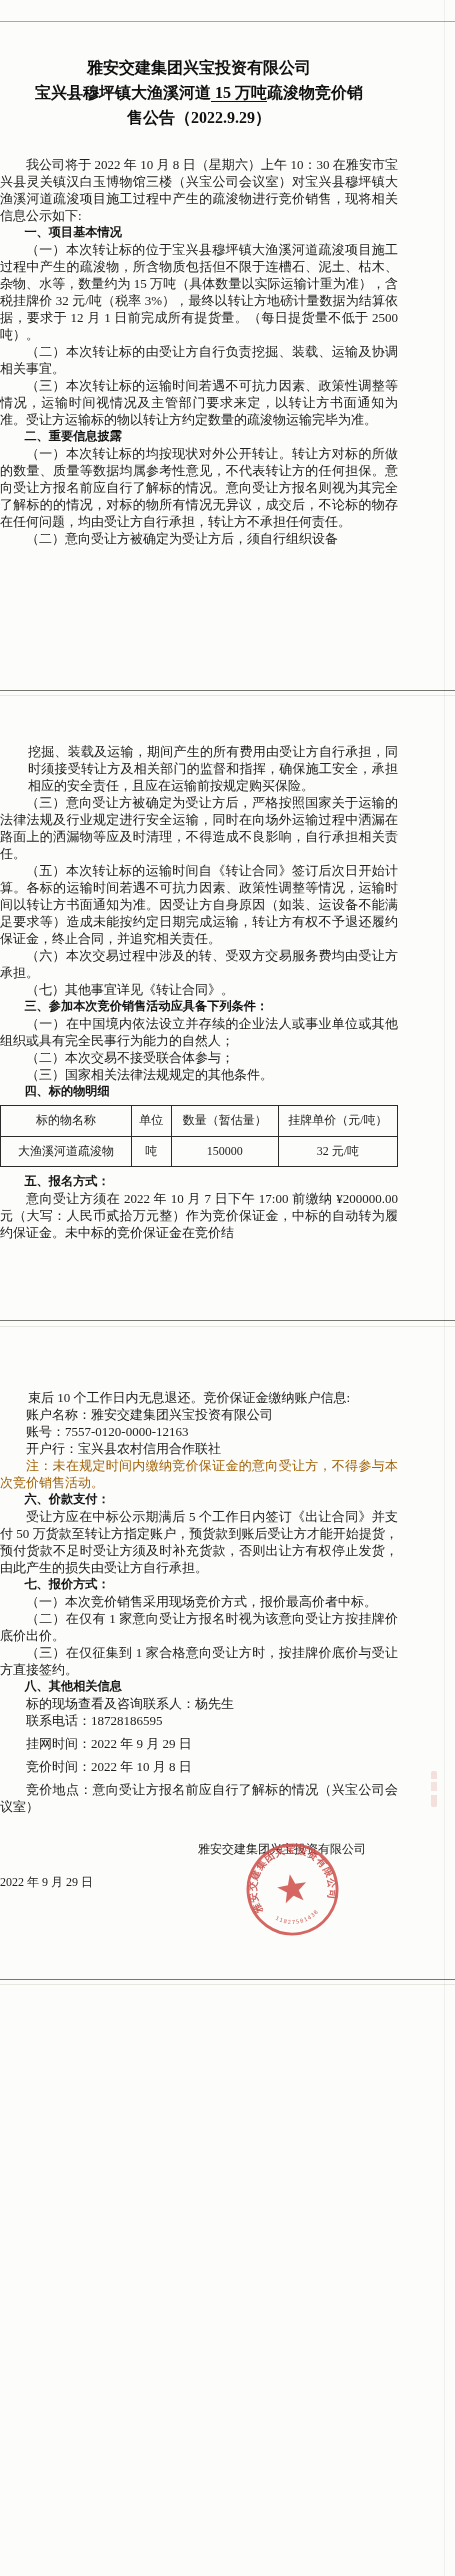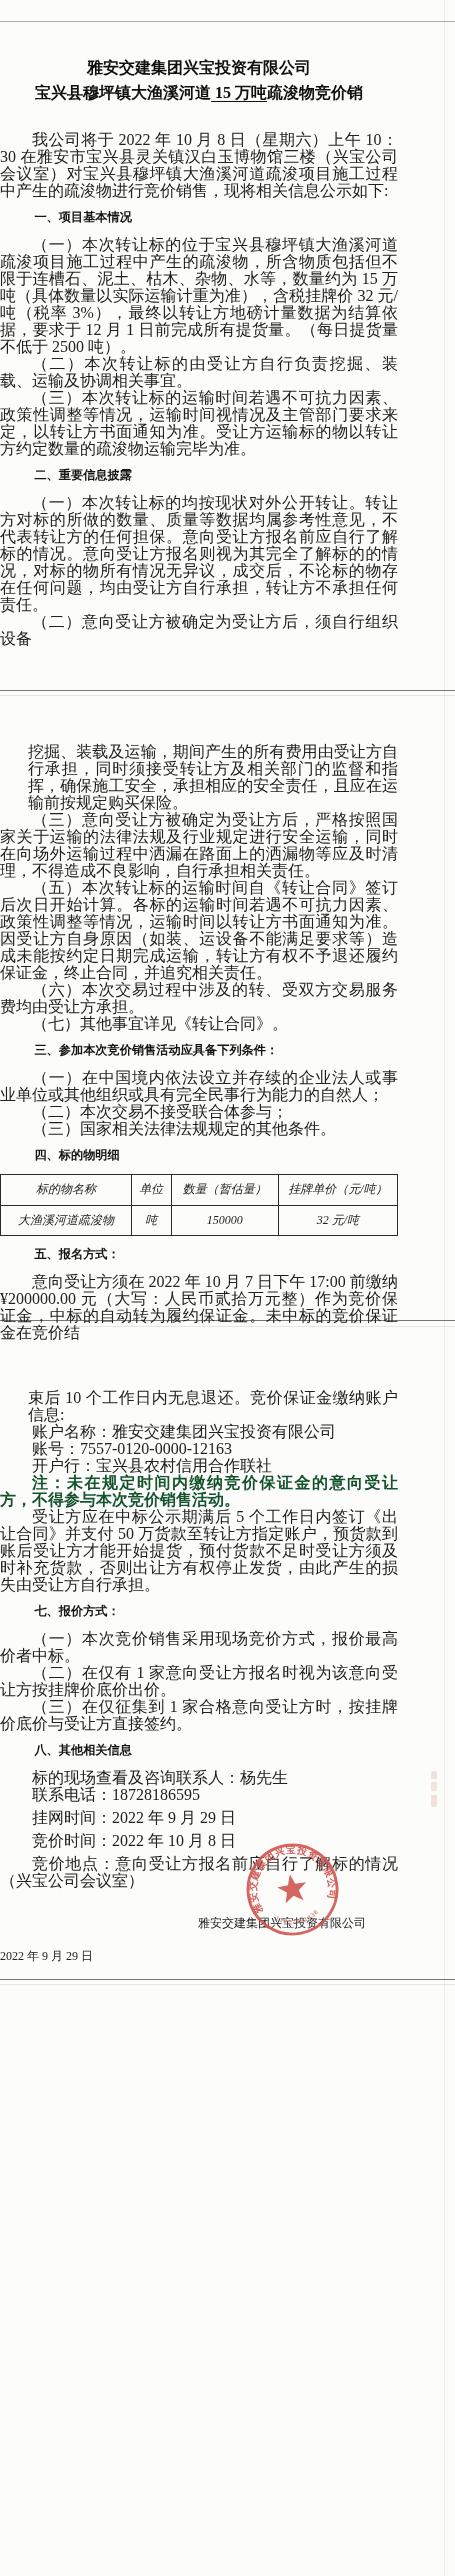--- a/index.html
+++ b/index.html
@@ -9,27 +9,27 @@
   .top-strip{height:20.5px;border-bottom:1.1px solid #a9a9a5;}
   .page{box-sizing:border-box;padding-right:58px;position:relative;}
   #page1{height:635px;padding-top:0;}
   #page2{height:624px;padding-top:47px;}
   #page3{height:652px;padding-top:62px;}
   #page4{height:625px;}
   .page-divider{height:4.6px;border-top:1.1px solid #787873;border-bottom:0.6px solid #e7e7e2;}
   .title{margin:33px 0 26px;font-size:16px;line-height:25px;font-weight:700;text-align:center;color:#101010;}
   .tline{display:block;}
   .u{border-bottom:1.4px solid #141414;padding-bottom:0.6px;text-align:center;}
-  .p{margin:0;font-size:16px;line-height:17px;text-align:justify;text-indent:2em;color:#212121;}
+  .p{margin:0;font-size:13px;line-height:17px;text-align:justify;text-indent:2em;color:#212121;}
   .cont{text-indent:0;margin-left:28px;}
-  .h{margin:10px;font-size:12.2px;line-height:17px;text-indent:2em;font-weight:700;text-align:justify;
+  .h{margin:0;font-size:12.2px;line-height:17px;text-indent:2em;font-weight:700;text-align:justify;
      font-family:"Liberation Sans","DejaVu Sans",sans-serif;color:#141414;}
-  .bold-note{font-family:"Liberation Sans","DejaVu Sans",sans-serif;font-weight:700;color:#14532d;}
+  .bold-note{font-family:"Liberation Sans","DejaVu Sans",sans-serif;font-weight:400;color:#a16207;}
   .gap-top{margin-top:6px;}
-  table.lots{width:100%;border-collapse:collapse;margin:5.1px 0 5.7px;font-style:italic;}
+  table.lots{width:100%;border-collapse:collapse;margin:5.1px 0 5.7px;}
   table.lots th,table.lots td{border:1.1px solid #2b2b2b;font-weight:normal;font-size:12px;
      text-align:center;padding:6.3px 1.7px;color:#1d1d1d;}
   .sig{margin-top:26px;position:relative;}
   .sig-company{font-size:12px;line-height:17px;text-align:right;padding-right:32px;}
   .sig-date{font-size:12px;line-height:17px;text-align:left;padding-right:67px;margin-top:16px;font-family:Liberation Serif, serif;}
   .seal{position:absolute;left:244px;top:514px;width:97px;height:97px;opacity:0.88;}
   .seal-ring{fill:none;stroke:#d0524c;stroke-width:5;}
   .seal-star{fill:#d0524c;}
   .seal-arc-text{fill:#c94a45;font-size:17px;letter-spacing:1.5px;font-weight:700;
      font-family:"Liberation Serif","DejaVu Serif",serif;}
@@ -41,20 +41,21 @@
 </head>
 <body>
 
 <div class="doc">
   <div class="top-strip"></div>
 
   <section class="page" id="page1">
     <h1 class="title">
       <span class="tline">雅安交建集团兴宝投资有限公司</span>
       <span class="tline"><span>宝兴县穆坪镇大渔溪河道</span><span class="u"> 15 万吨</span><span>疏浚物竞价销</span></span>
+      <span class="tline">售公告（2022.9.29）</span>
     </h1>
     <p class="p">我公司将于 2022 年 10 月 8 日（星期六）上午 10：30 在雅安市宝兴县灵关镇汉白玉博物馆三楼（兴宝公司会议室）对宝兴县穆坪镇大渔溪河道疏浚项目施工过程中产生的疏浚物进行竞价销售，现将相关信息公示如下:</p>
     <p class="h">一、项目基本情况</p>
     <p class="p">（一）本次转让标的位于宝兴县穆坪镇大渔溪河道疏浚项目施工过程中产生的疏浚物，所含物质包括但不限于连槽石、泥土、枯木、杂物、水等，数量约为 15 万吨（具体数量以实际运输计重为准），含税挂牌价 32 元/吨（税率 3%），最终以转让方地磅计量数据为结算依据，要求于 12 月 1 日前完成所有提货量。（每日提货量不低于 2500 吨）。</p>
     <p class="p">（二）本次转让标的由受让方自行负责挖掘、装载、运输及协调相关事宜。</p>
     <p class="p">（三）本次转让标的运输时间若遇不可抗力因素、政策性调整等情况，运输时间视情况及主管部门要求来定，以转让方书面通知为准。受让方运输标的物以转让方约定数量的疏浚物运输完毕为准。</p>
     <p class="h">二、重要信息披露</p>
     <p class="p">（一）本次转让标的均按现状对外公开转让。转让方对标的所做的数量、质量等数据均属参考性意见，不代表转让方的任何担保。意向受让方报名前应自行了解标的情况。意向受让方报名则视为其完全了解标的的情况，对标的物所有情况无异议，成交后，不论标的物存在任何问题，均由受让方自行承担，转让方不承担任何责任。</p>
     <p class="p">（二）意向受让方被确定为受让方后，须自行组织设备</p>
   </section>
@@ -95,20 +96,21 @@
   </section>
 
   <div class="page-divider"></div>
 
   <section class="page" id="page3">
     <p class="p cont">束后 10 个工作日内无息退还。竞价保证金缴纳账户信息:</p>
     <p class="p">账户名称：雅安交建集团兴宝投资有限公司</p>
     <p class="p">账号：7557-0120-0000-12163</p>
     <p class="p">开户行：宝兴县农村信用合作联社</p>
     <p class="p bold-note">注：未在规定时间内缴纳竞价保证金的意向受让方，不得参与本次竞价销售活动。</p>
+    <p class="h">六、价款支付：</p>
     <p class="p">受让方应在中标公示期满后 5 个工作日内签订《出让合同》并支付 50 万货款至转让方指定账户，预货款到账后受让方才能开始提货，预付货款不足时受让方须及时补充货款，否则出让方有权停止发货，由此产生的损失由受让方自行承担。</p>
     <p class="h">七、报价方式：</p>
     <p class="p">（一）本次竞价销售采用现场竞价方式，报价最高价者中标。</p>
     <p class="p">（二）在仅有 1 家意向受让方报名时视为该意向受让方按挂牌价底价出价。</p>
     <p class="p">（三）在仅征集到 1 家合格意向受让方时，按挂牌价底价与受让方直接签约。</p>
     <p class="h">八、其他相关信息</p>
     <p class="p">标的现场查看及咨询联系人：杨先生</p>
     <p class="p">联系电话：18728186595</p>
     <p class="p gap-top">挂网时间：2022 年 9 月 29 日</p>
     <p class="p gap-top">竞价时间：2022 年 10 月 8 日</p>

